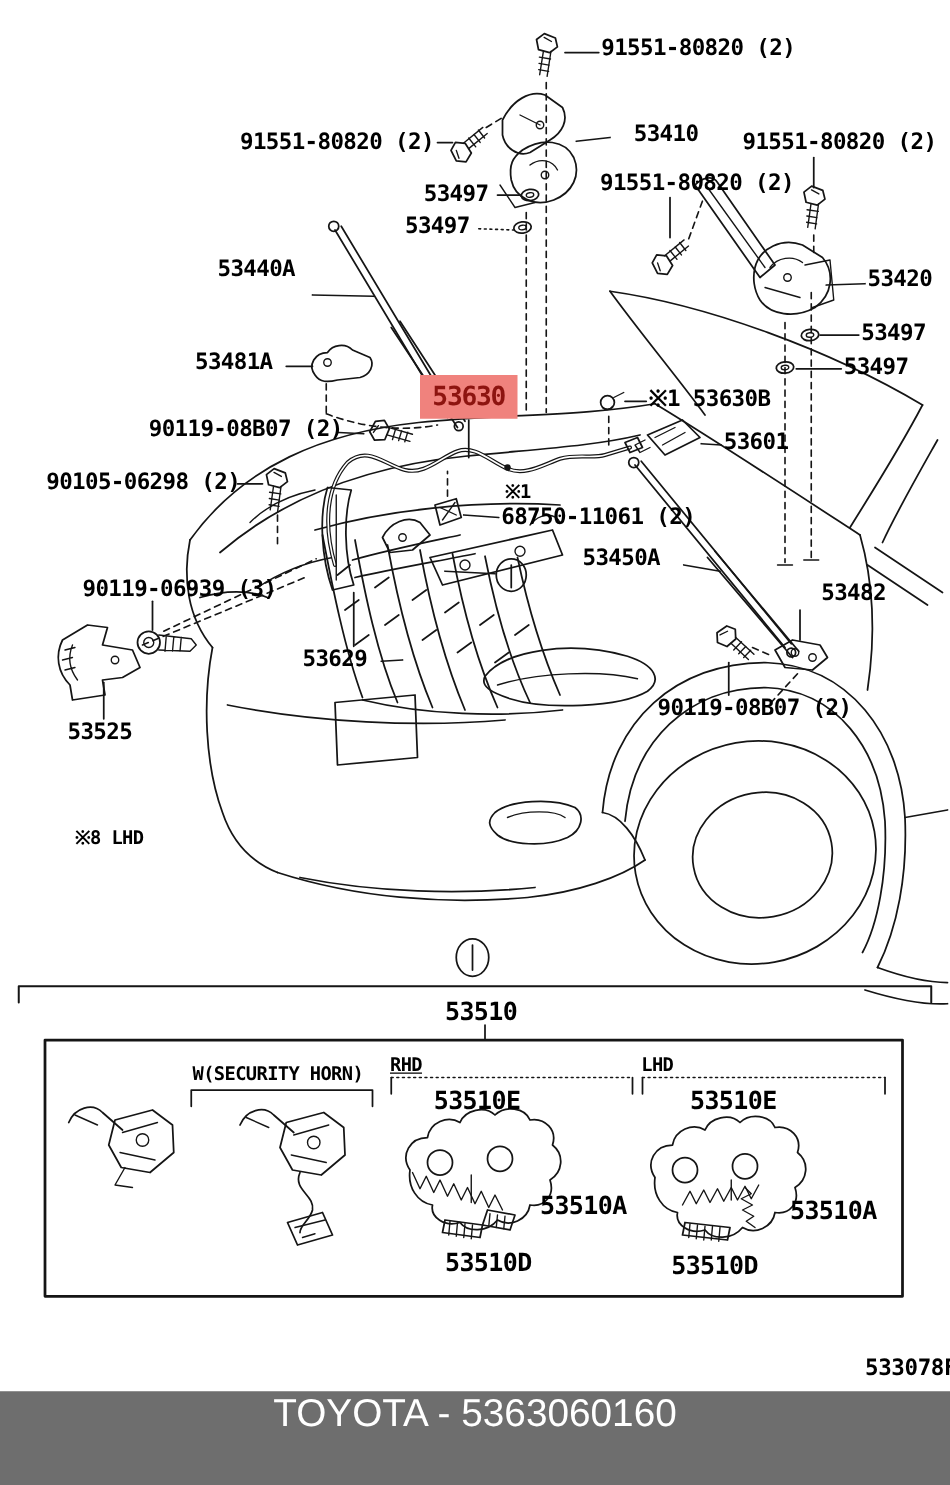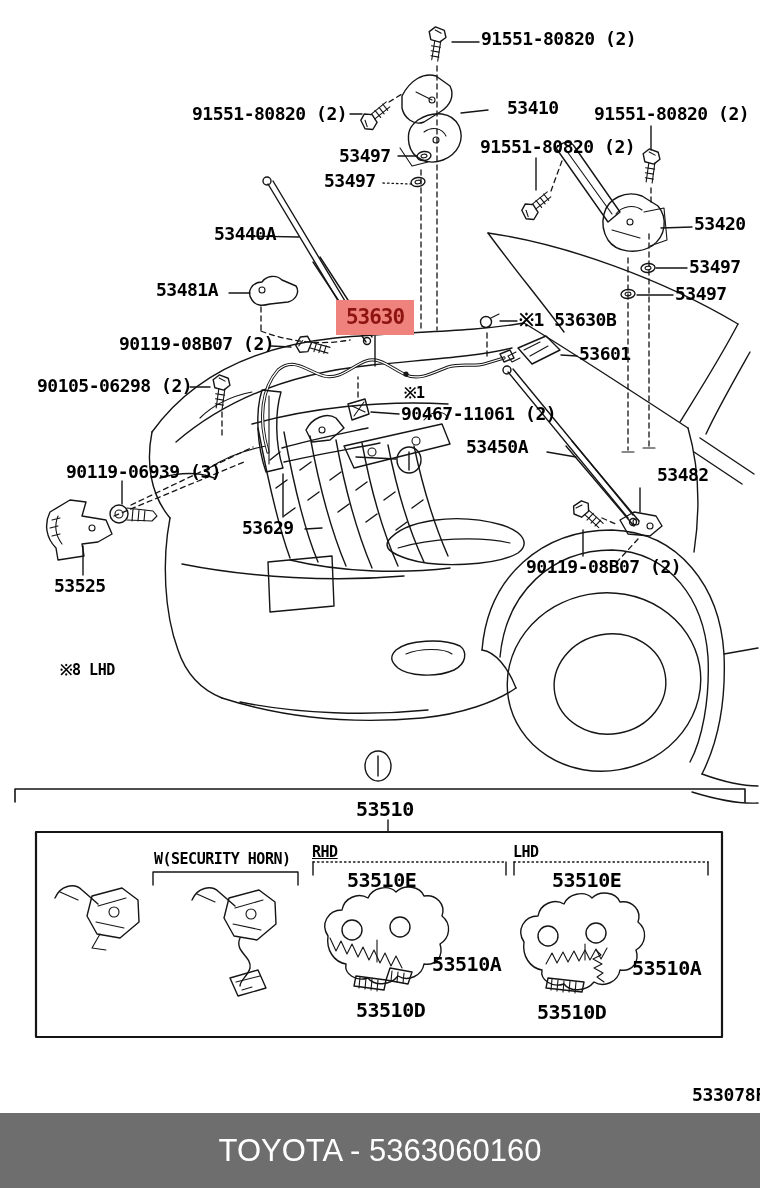--- a/index.html
+++ b/index.html
@@ -18,31 +18,31 @@
        white-space:nowrap;z-index:3;}
   .sm{font-size:15px;}
   .xs{font-size:18px;letter-spacing:-0.3px;}
   .big{font-size:20px;}
   .hl{left:336px;top:300px;width:78px;height:35px;background:#f0827d;color:#8d1410;
       font-size:21px;line-height:35px;text-align:center;letter-spacing:-1px;}
   
   .L1{left:481px;top:30px;}   .L2{left:192px;top:105px;}  .L3{left:489px;top:99px;margin-left:18px;}
   .L4{left:339px;top:147px;}  .L5{left:480px;top:138px;}  .L6{left:324px;top:172px;}
   .L7{left:594px;top:105px;}  .L8{left:694px;top:215px;}  .L9{left:689px;top:258px;}
-  .L10{left:675px;top:285px;} .L11{left:174px;top:225px;margin-left:40px;} .L12{left:156px;top:281px;}
+  .L10{left:675px;top:285px;} .L11{left:174px;top:207px;} .L12{left:156px;top:281px;}
   .L14{left:119px;top:335px;} .L15{left:519px;top:311px;} .L16{left:579px;top:345px;}
   .L17{left:37px;top:377px;}  .L18{left:404px;top:386px;} .L19{left:401px;top:405px;}
   .L20{left:466px;top:438px;} .L21{left:615px;top:466px;margin-left:42px;} .L22{left:66px;top:463px;}
   .L23{left:242px;top:519px;} .L24{left:54px;top:577px;}  .L25{left:526px;top:558px;}
   .L26{left:60px;top:663px;}  .L27{left:356px;top:799px;} .L28{left:154px;top:852px;text-align:right;}
   .L29{left:312px;top:845px;text-decoration:underline;} .L30{left:513px;top:845px;} .L31{left:347px;top:870px;}
   .L32{left:432px;top:954px;} .L33{left:356px;top:1000px;}.L34{left:552px;top:870px;}
   .L35{left:632px;top:958px;} .L36{left:537px;top:1002px;}.L37{left:692px;top:1086px;}
   #footer{position:absolute;left:0;top:1113px;width:760px;height:75px;background:#6e6e6e;
-          display:flex;align-items:center;justify-content:center;gap:31px;z-index:4;
+          display:flex;align-items:flex-start;justify-content:center;gap:31px;z-index:4;
           font-family:"Liberation Sans",sans-serif;font-size:31px;color:#ffffff;}
 </style>
 </head>
 <body>
 
 <div id="stage">
 
 <svg id="art" width="760" height="1188" viewBox="0 0 760 1188">
   <defs>
     <g id="bolt">
@@ -309,21 +309,21 @@
 <span class="lbl L9">53497</span>
 <span class="lbl L10">53497</span>
 <span class="lbl L11">53440A</span>
 <span class="lbl L12">53481A</span>
 <span class="lbl hl">53630</span>
 <span class="lbl L14">90119-08B07 (2)</span>
 <span class="lbl L15">※1 53630B</span>
 <span class="lbl L16">53601</span>
 <span class="lbl L17">90105-06298 (2)</span>
 <span class="lbl L18 sm">※1</span>
-<span class="lbl L19">90467-11061 (2)</span>
+<span class="lbl L19">68750-11061 (2)</span>
 <span class="lbl L20">53450A</span>
 <span class="lbl L21">53482</span>
 <span class="lbl L22">90119-06939 (3)</span>
 <span class="lbl L23">53629</span>
 <span class="lbl L24">53525</span>
 <span class="lbl L25">90119-08B07 (2)</span>
 <span class="lbl L26 sm">※8 LHD</span>
 
 <span class="lbl L27 big">53510</span>
 <span class="lbl L28 sm">W(SECURITY HORN)</span>

